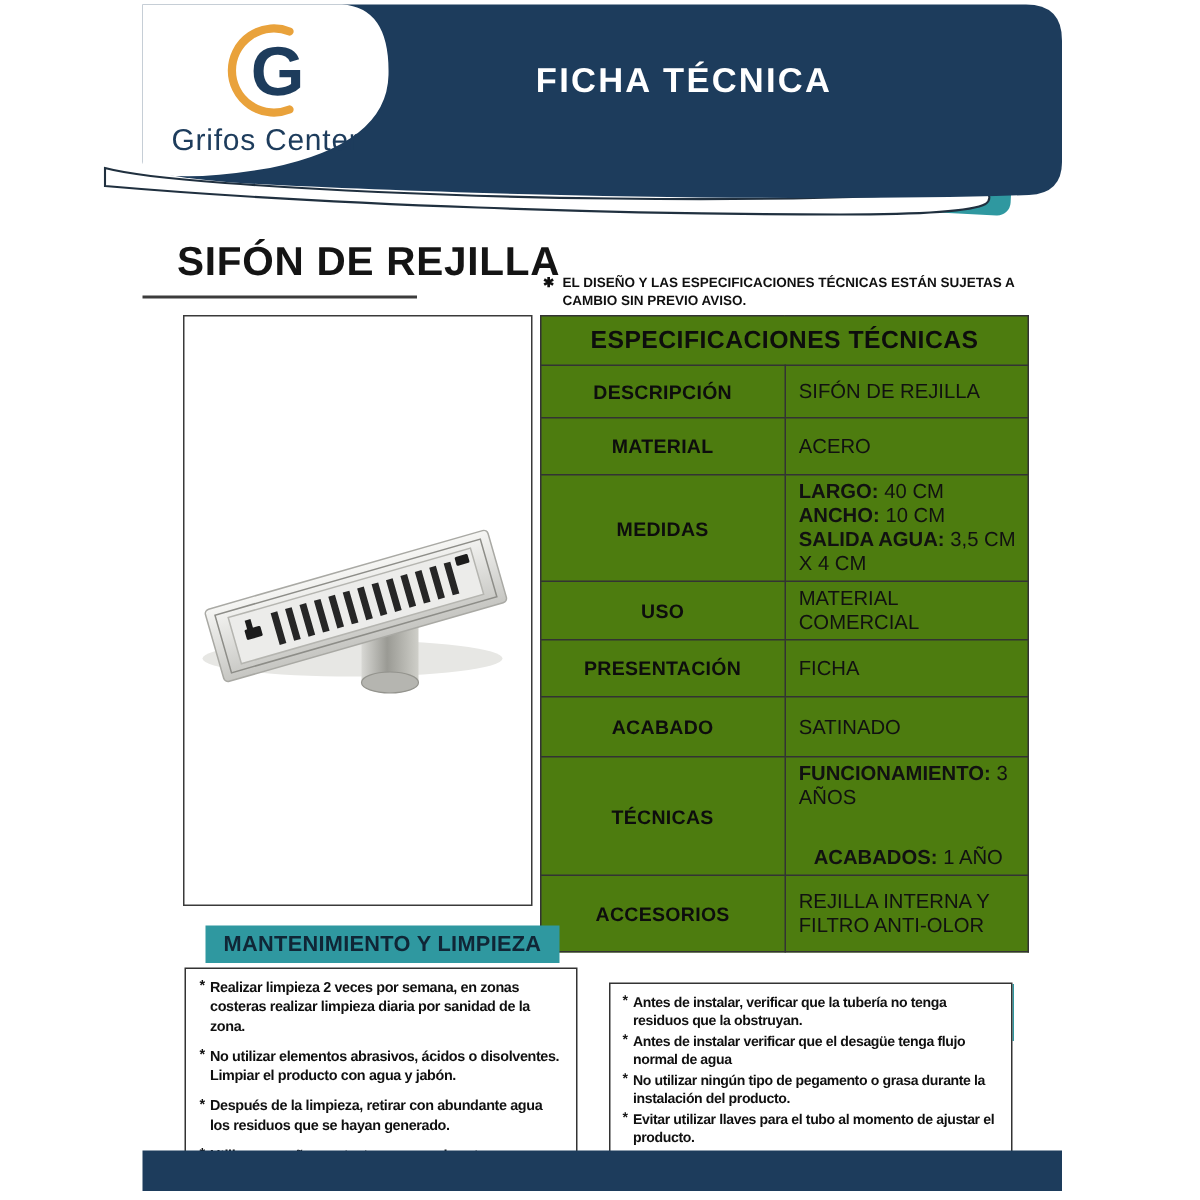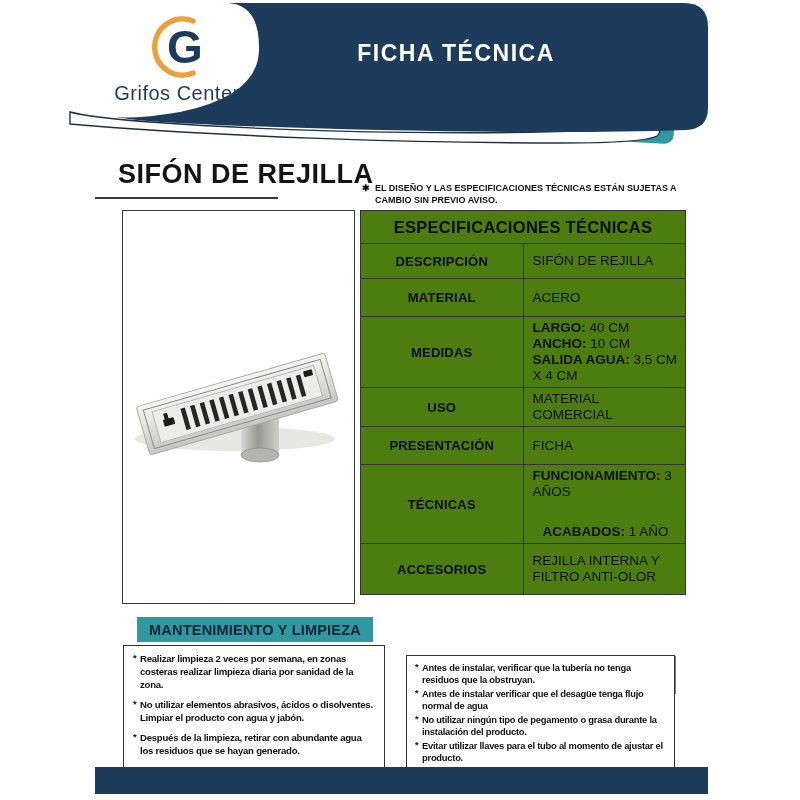--- a/index.html
+++ b/index.html
@@ -151,20 +151,26 @@
           <div class="line"><span>MATERIAL</span></div>
           <div class="line"><span>COMERCIAL</span></div>
         </td>
       </tr>
       <tr style="height:38px;">
         <td class="lbl">PRESENTACIÓN</td>
         <td class="val">
               <div class="line"><span>FICHA</span></div>
             </td>
       </tr>
+      <tr style="height:40px;">
+        <td class="lbl">ACABADO</td>
+        <td class="val">
+              <div class="line"><span>SATINADO</span></div>
+            </td>
+      </tr>
       <tr style="height:70px;">
         <td class="lbl">TÉCNICAS</td>
         <td class="val">
           <div class="line"><b>FUNCIONAMIENTO:</b><span> 3 AÑOS</span></div>
           <div class="line gap-top"><b>ACABADOS:</b><span> 1 AÑO</span></div>
         </td>
       </tr>
       <tr style="height:51px;">
         <td class="lbl">ACCESORIOS</td>
         <td class="val">

